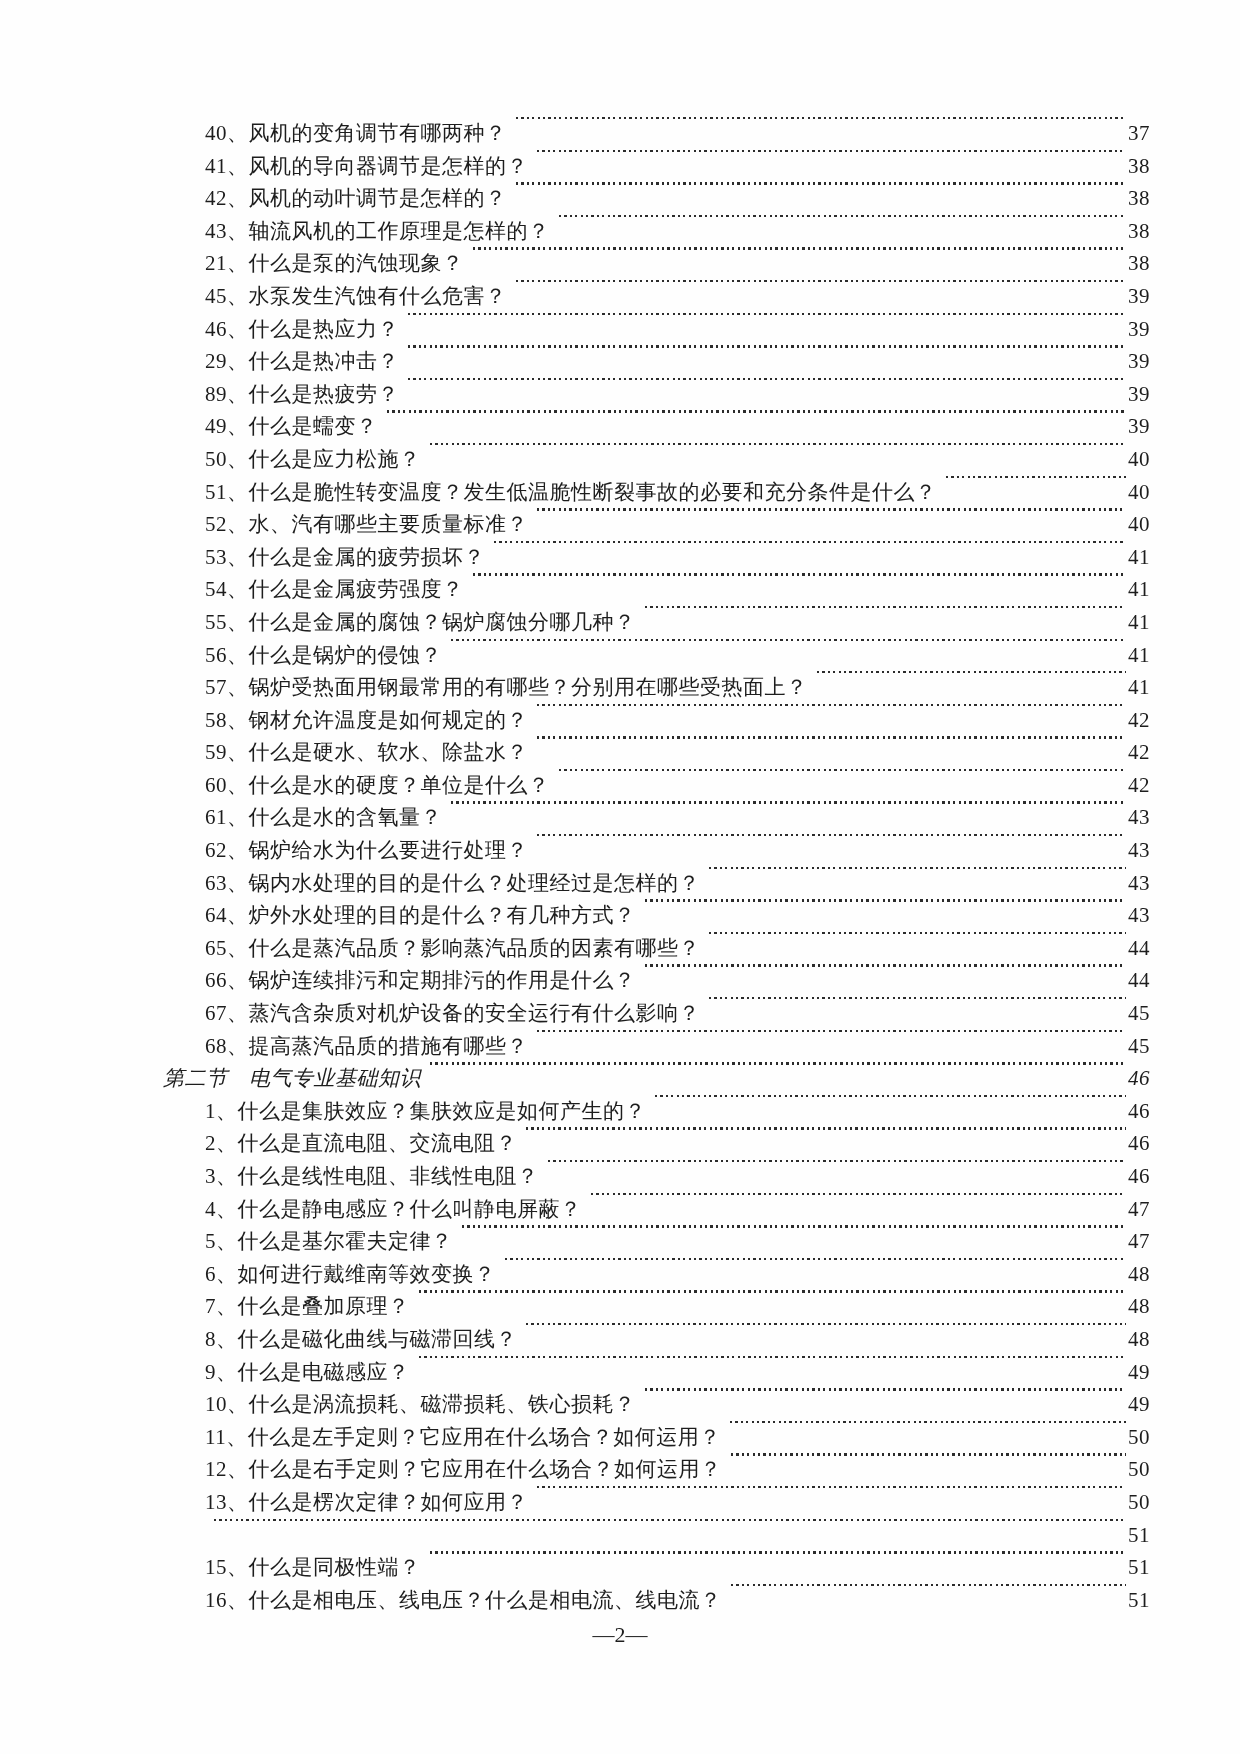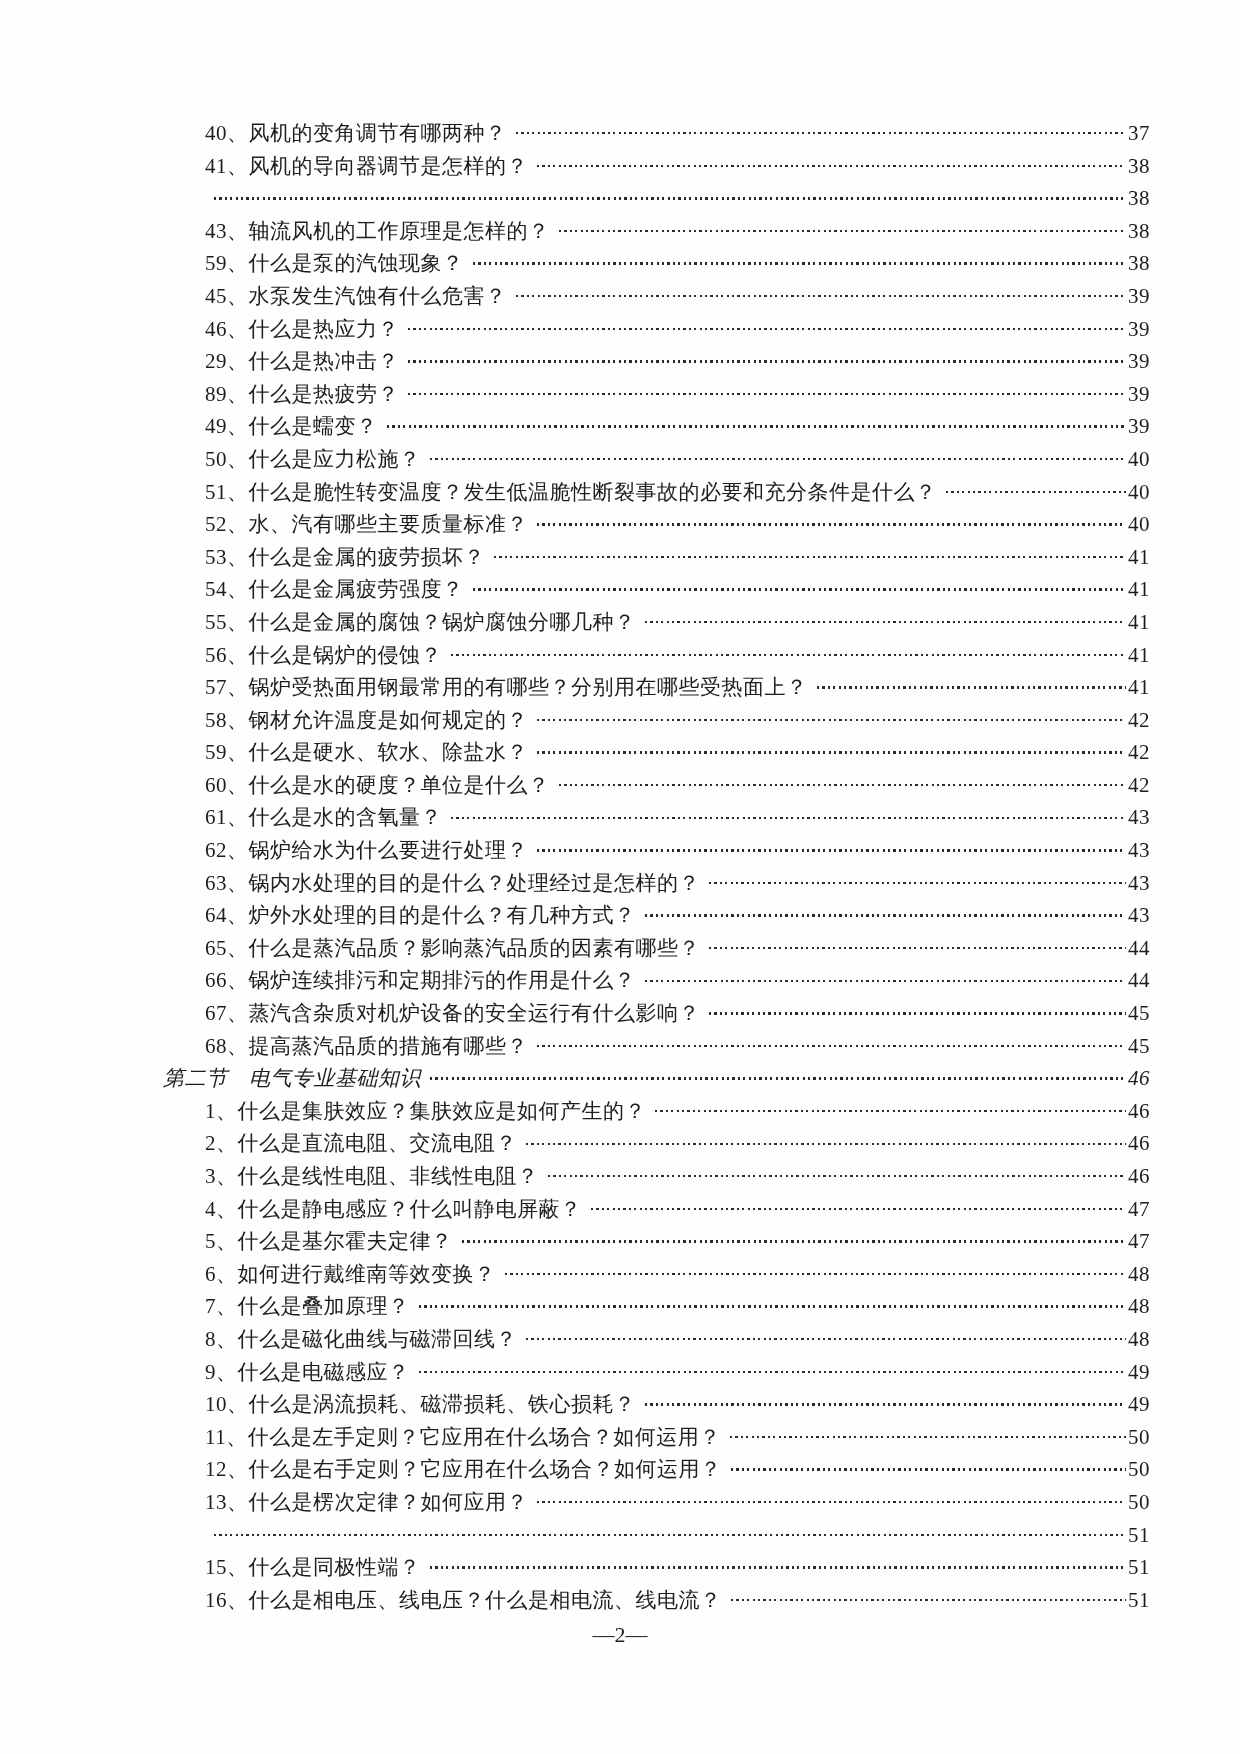--- a/index.html
+++ b/index.html
@@ -21,21 +21,21 @@
     background: #fefefe;
   }
   .toc {
     position: absolute;
     left: 163px;
     top: 117px;
     width: 987px;
   }
   .row {
     display: flex;
-    align-items: center;
+    align-items: flex-start;
     height: 32.6px;
     line-height: 32.6px;
     font-size: 21px;
     padding-left: 42px;
   }
   .row.section {
     padding-left: 0;
     font-style: italic;
   }
   .label {
@@ -72,30 +72,31 @@
         <span class="label">40、风机的变角调节有哪两种？</span>
         <span class="dots"></span>
         <span class="pg">37</span>
       </div>
       <div class="row">
         <span class="label">41、风机的导向器调节是怎样的？</span>
         <span class="dots"></span>
         <span class="pg">38</span>
       </div>
       <div class="row">
+        <span class="label">42、风机的动叶调节是怎样的？</span>
         <span class="dots"></span>
         <span class="pg">38</span>
       </div>
       <div class="row">
         <span class="label">43、轴流风机的工作原理是怎样的？</span>
         <span class="dots"></span>
         <span class="pg">38</span>
       </div>
       <div class="row">
-        <span class="label">59、什么是泵的汽蚀现象？</span>
+        <span class="label">21、什么是泵的汽蚀现象？</span>
         <span class="dots"></span>
         <span class="pg">38</span>
       </div>
       <div class="row">
         <span class="label">45、水泵发生汽蚀有什么危害？</span>
         <span class="dots"></span>
         <span class="pg">39</span>
       </div>
       <div class="row">
         <span class="label">46、什么是热应力？</span>

